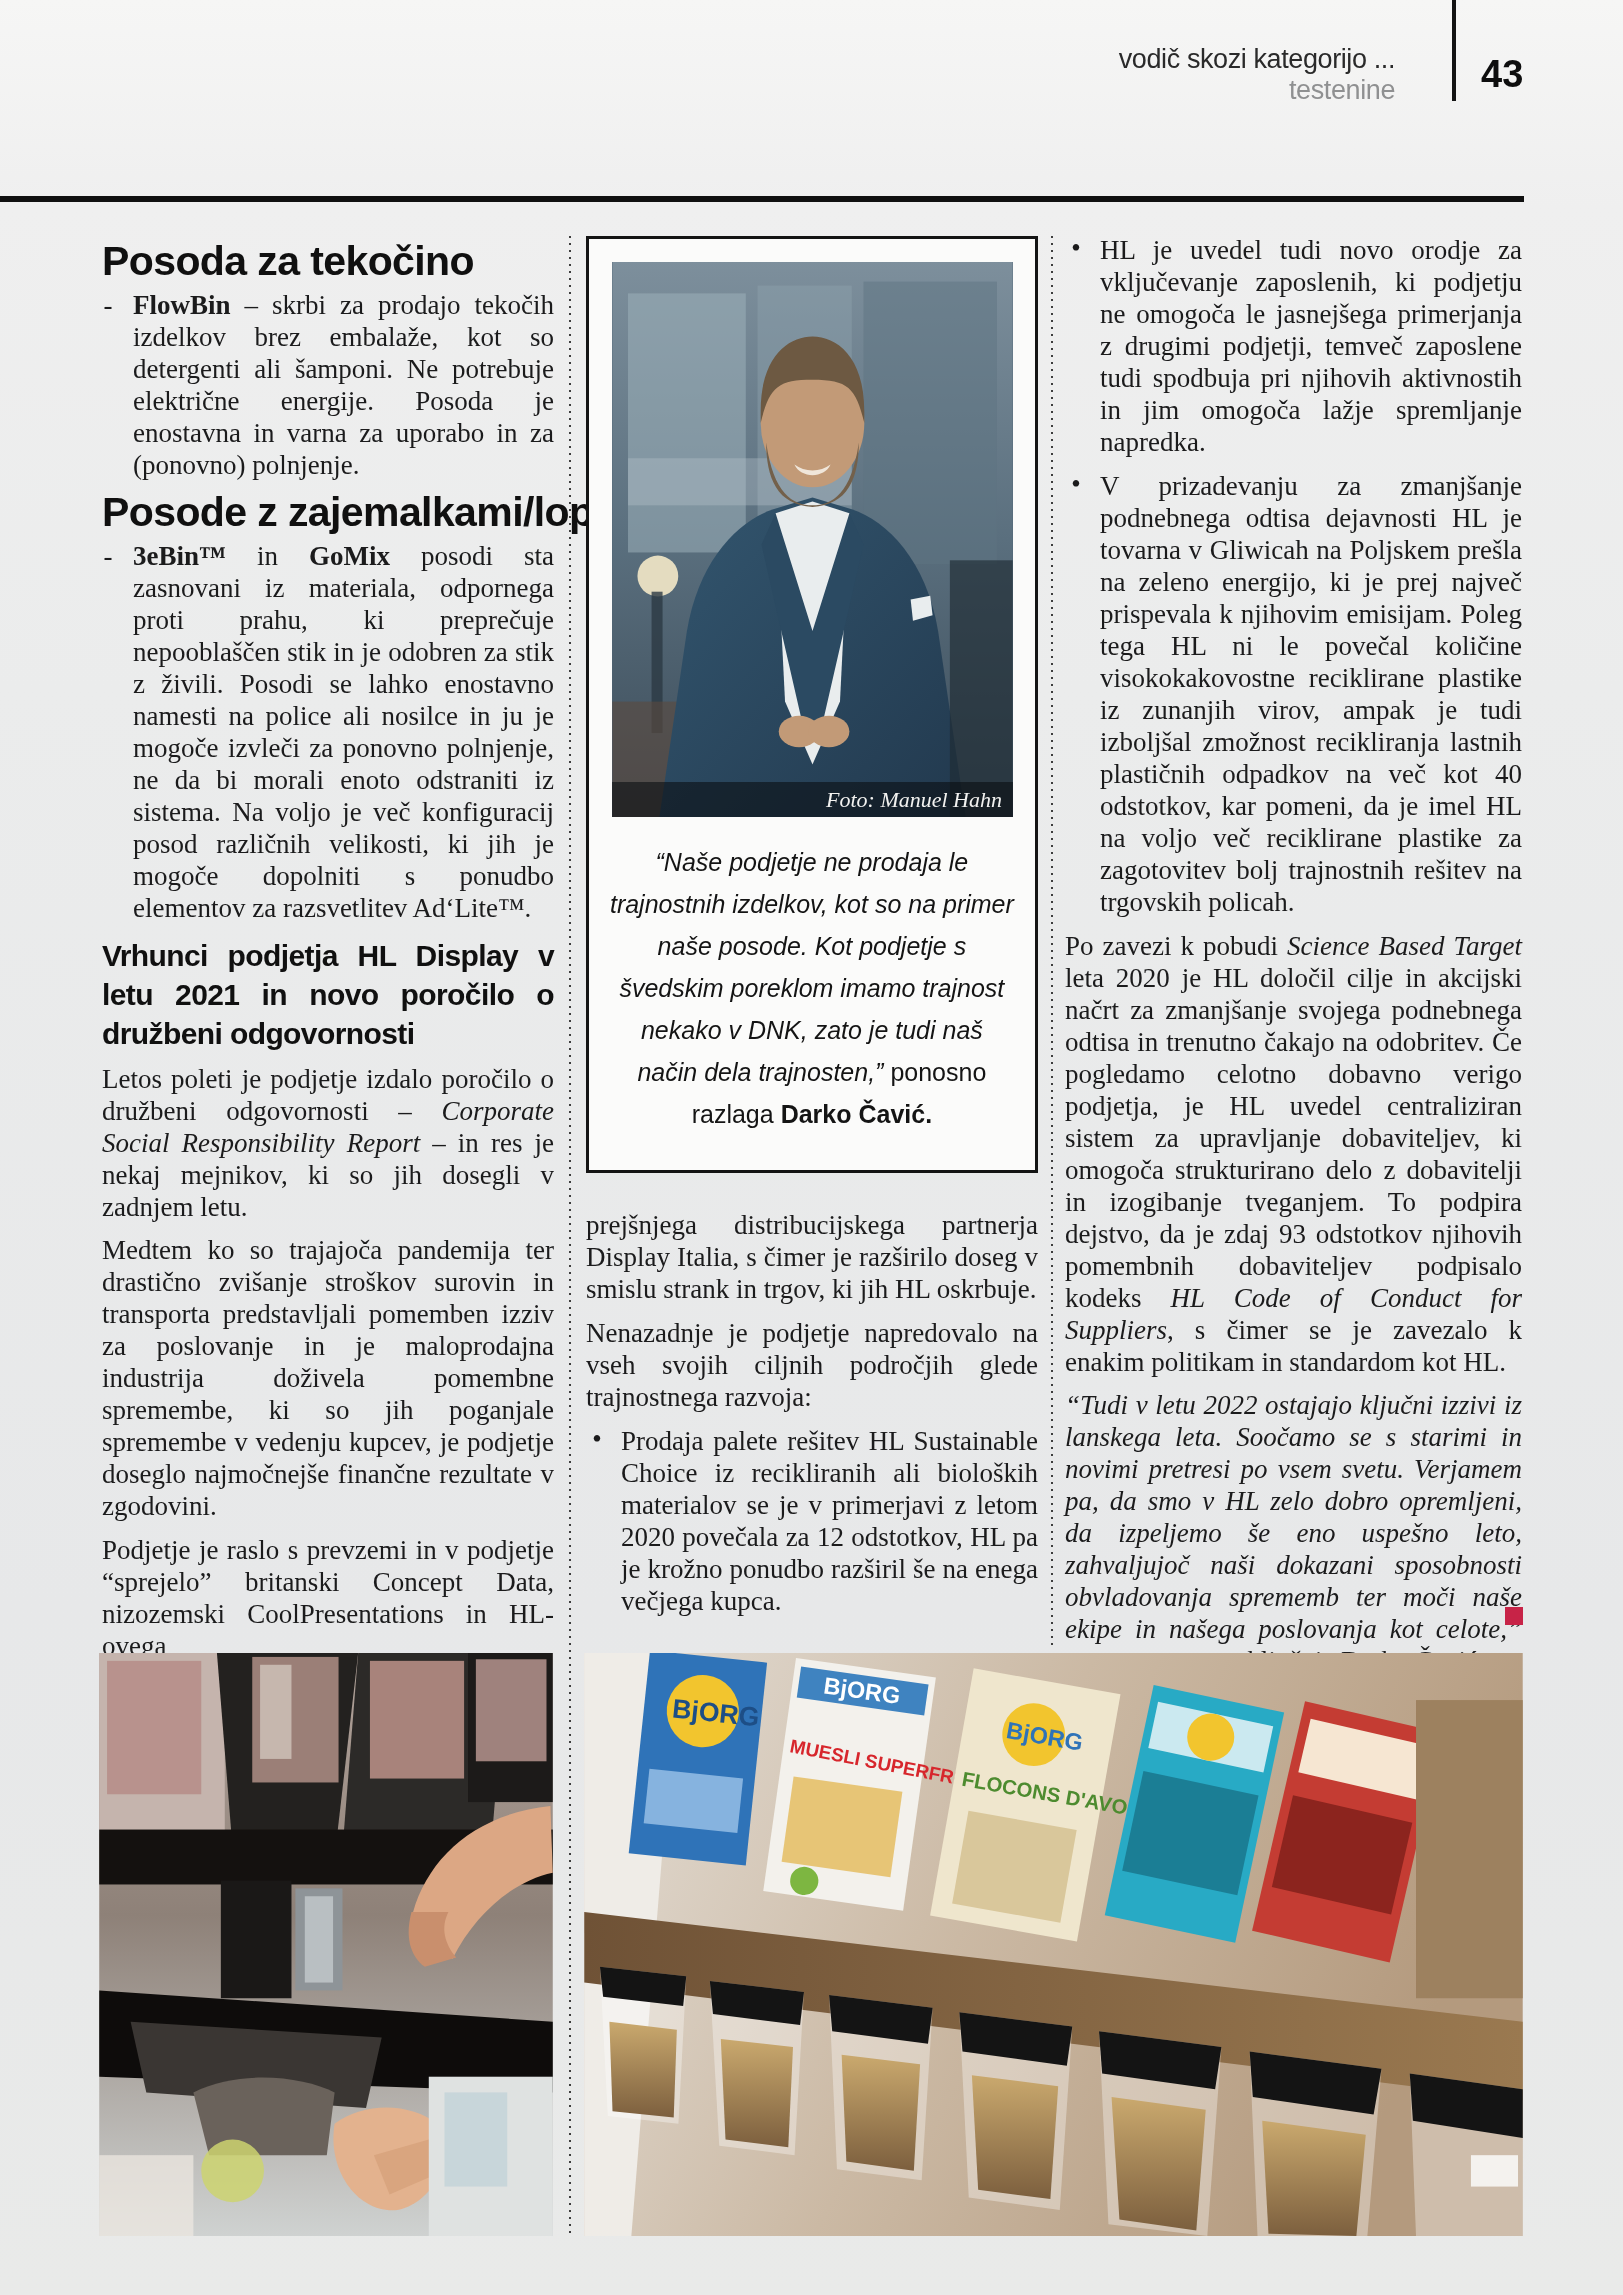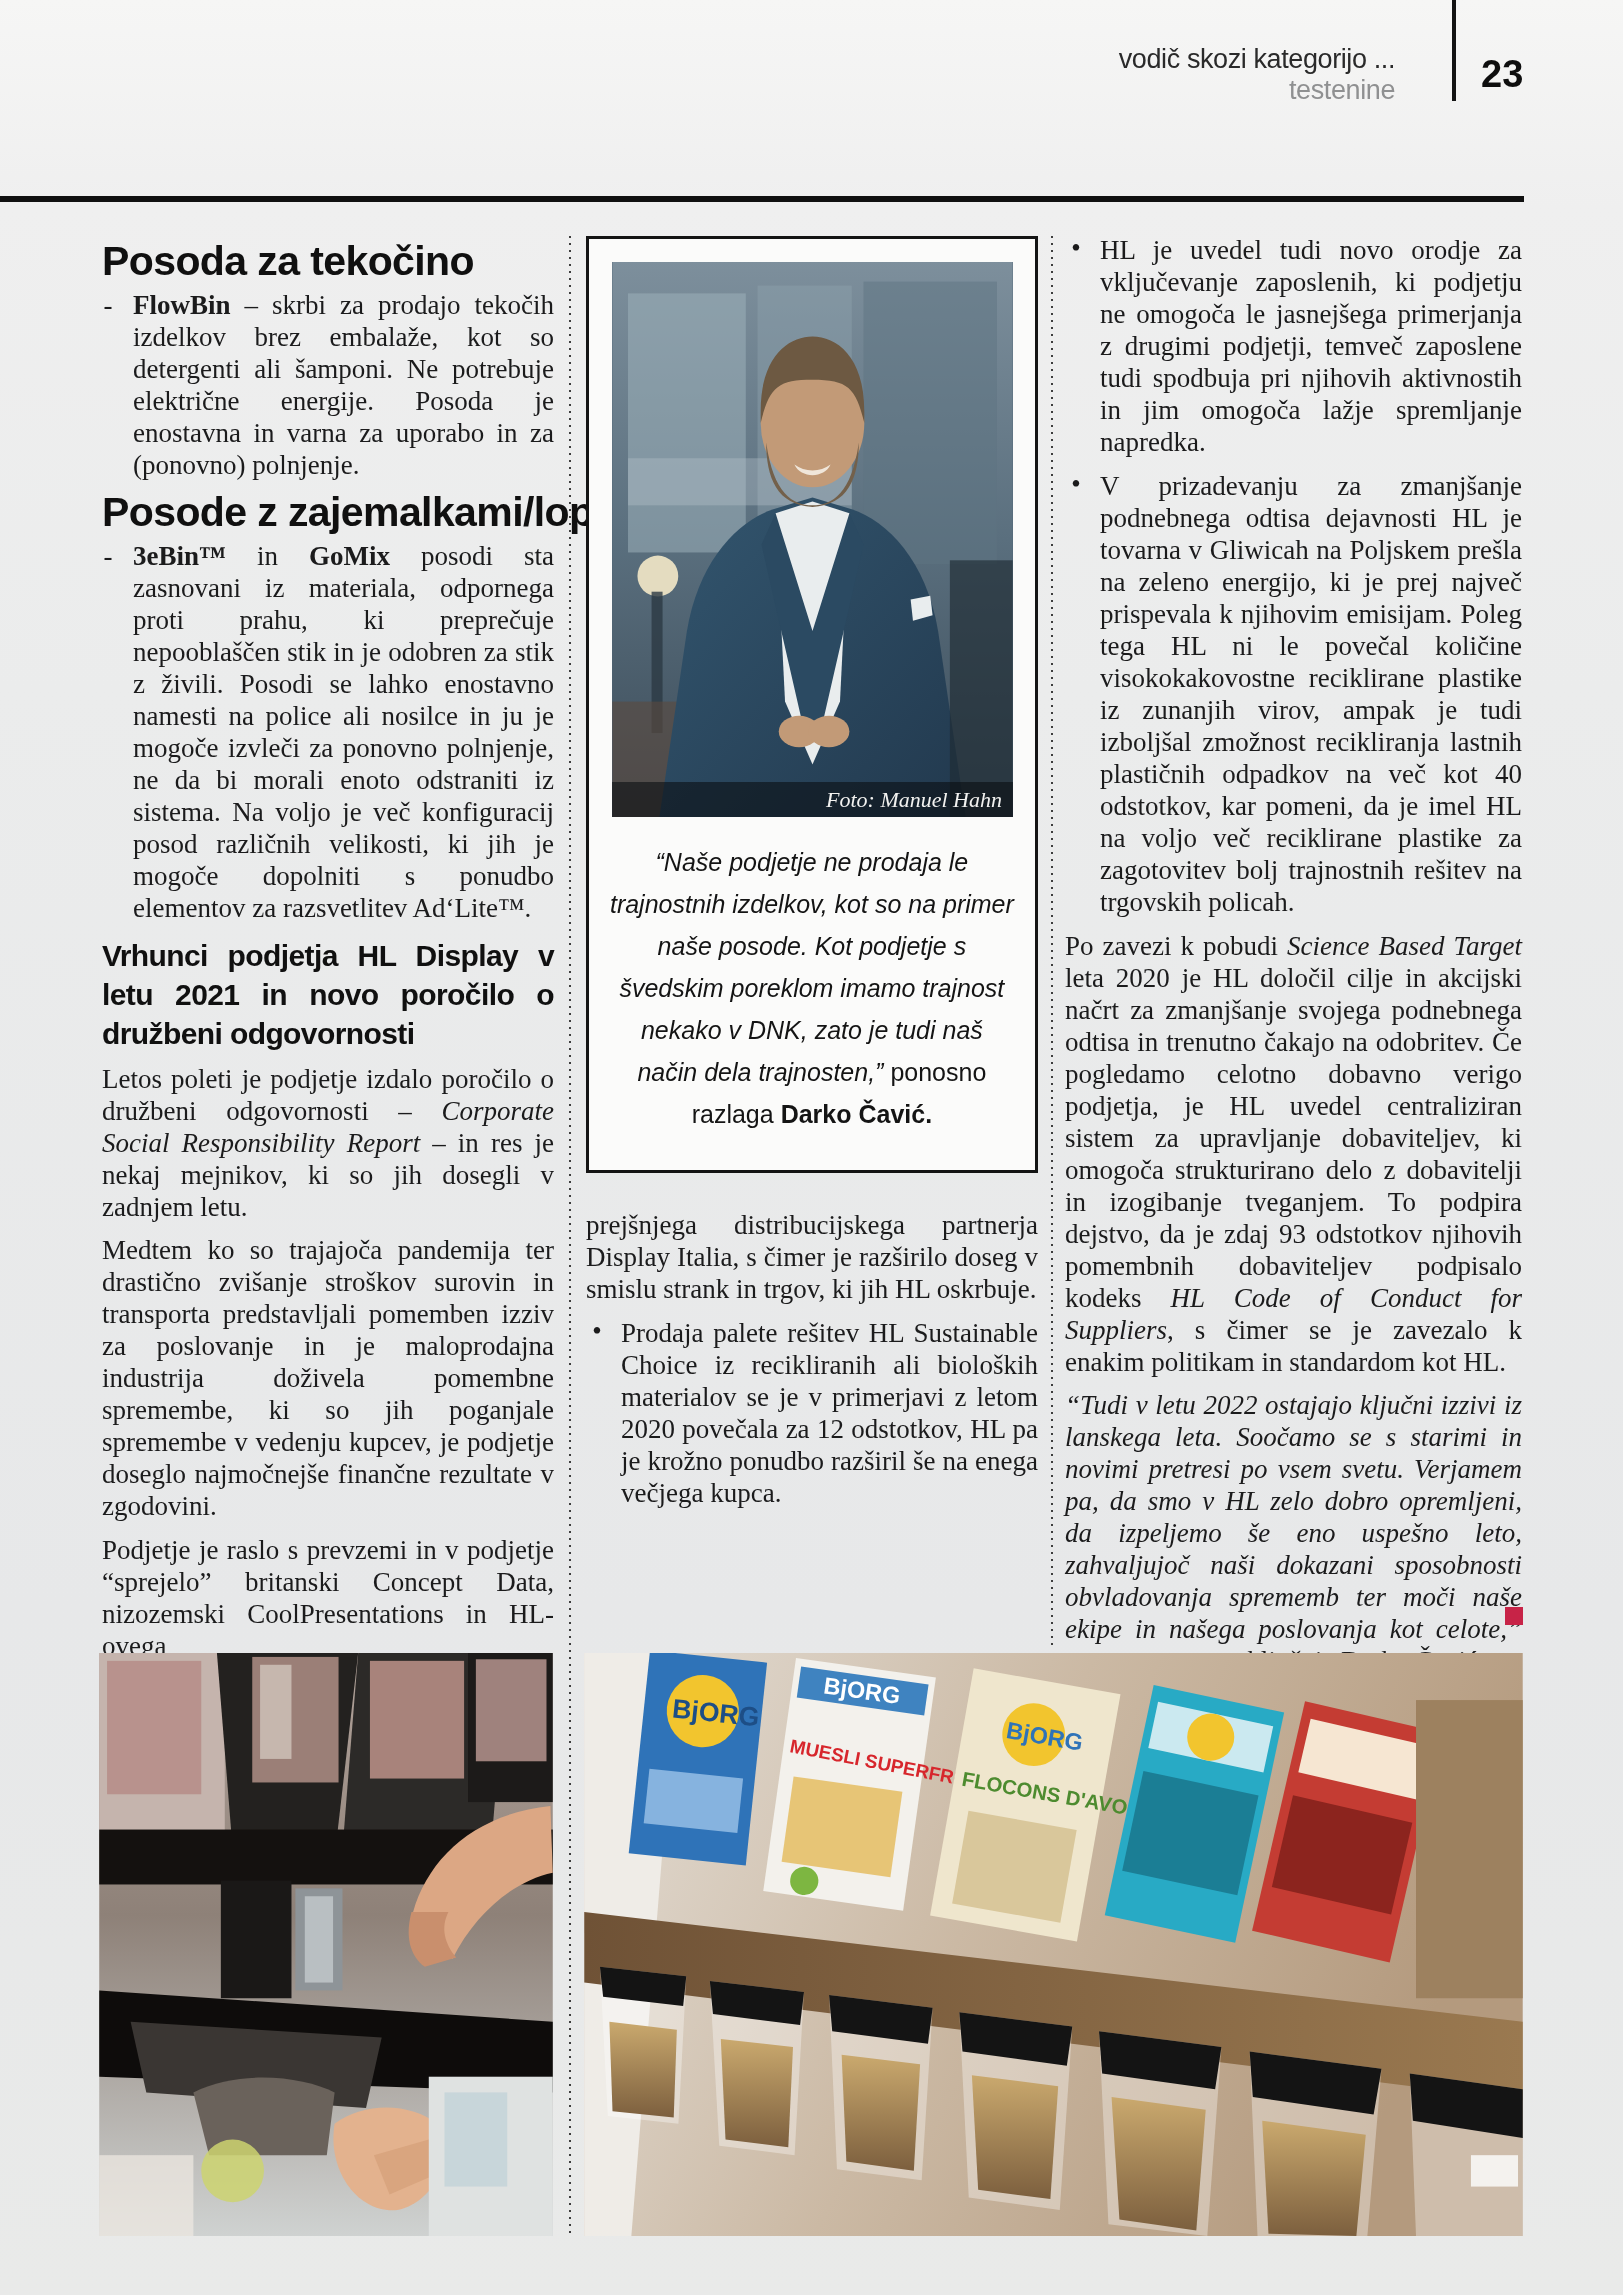--- a/index.html
+++ b/index.html
@@ -62,21 +62,21 @@
 </head>
 <body>
 
 <div class="page">
 
   <div class="abs kicker-wrap">
     <div class="kicker">vodič skozi kategorijo ...</div>
     <div class="category">testenine</div>
   </div>
   <div class="abs head-vline"></div>
-  <div class="abs page-num">23</div>
+  <div class="abs page-num">43</div>
   <div class="abs top-rule"></div>
 
   <div class="abs vdot vdot1"></div>
   <div class="abs vdot vdot2"></div>
 
   <div class="abs col lcol">
     <h3 class="one">Posoda za tekočino</h3>
     <div class="li">
       <span class="marker">-</span><b>FlowBin</b><span> – skrbi za prodajo tekočih izdelkov brez embalaže, kot so detergenti ali šamponi. Ne potrebuje električne energije. Posoda je enostavna in varna za uporabo in za (ponovno) polnjenje.</span>
     </div>
@@ -126,20 +126,21 @@
       </svg>
       <div class="caption">Foto: Manuel Hahn</div>
     </div>
     <div class="quote">
       <span class="qi">“Naše podjetje ne prodaja le trajnostnih izdelkov, kot so na primer naše posode. Kot podjetje s švedskim poreklom imamo trajnost nekako v DNK, zato je tudi naš način dela trajnosten,” </span><span>ponosno razlaga </span><b>Darko Čavić.</b>
     </div>
   </div>
 
   <div class="abs col midlow">
     <p>prejšnjega distribucijskega partnerja Display Italia, s čimer je razširilo doseg v smislu strank in trgov, ki jih HL oskrbuje.</p>
+    <p>Nenazadnje je podjetje napredovalo na vseh svojih ciljnih področjih glede trajnostnega razvoja:</p>
     <div class="bullet">
       <span class="marker">•</span><span>Prodaja palete rešitev HL Sustainable Choice iz recikliranih ali bioloških materialov se je v primerjavi z letom 2020 povečala za 12 odstotkov, HL pa je krožno ponudbo razširil še na enega večjega kupca.</span>
     </div>
   </div>
 
   <div class="abs col rcol">
     <div class="bullet">
       <span class="marker">•</span><span>HL je uvedel tudi novo orodje za vključevanje zaposlenih, ki podjetju ne omogoča le jasnejšega primerjanja z drugimi podjetji, temveč zaposlene tudi spodbuja pri njihovih aktivnostih in jim omogoča lažje spremljanje napredka.</span>
     </div>
     <div class="bullet">

